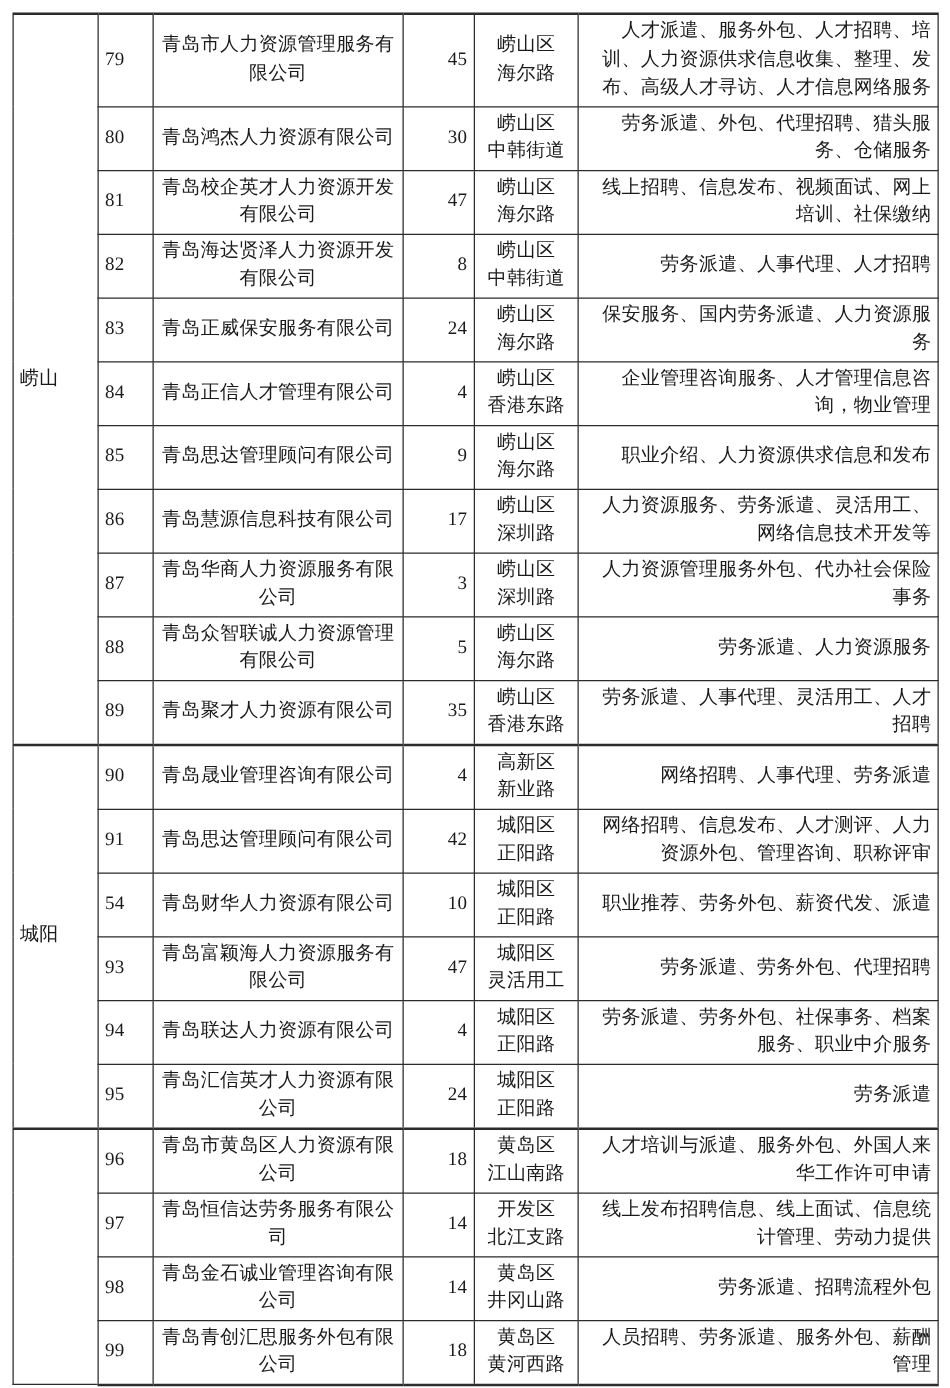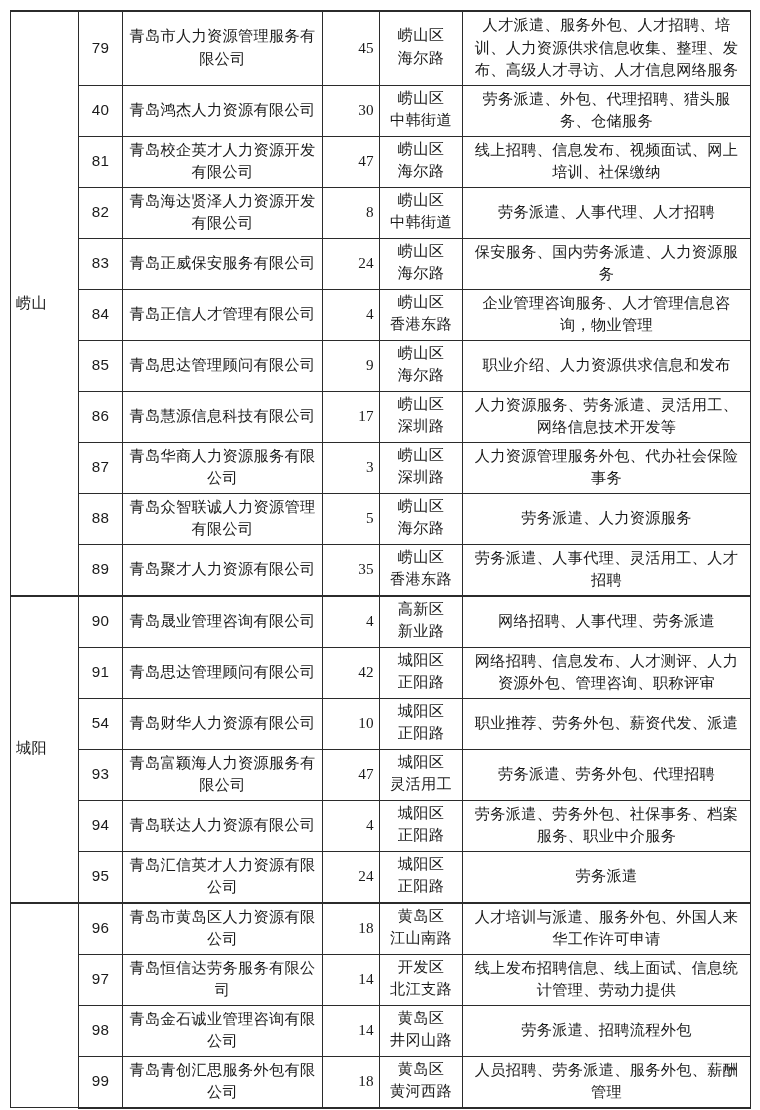--- a/index.html
+++ b/index.html
@@ -46,44 +46,43 @@
   col.c-addr   { width: 83px; }
   col.c-biz    { width: 288px; }
 
   td.region {
     text-align: left;
     vertical-align: middle;
     border-left-width: 2px;
     font-size: 15.2px;
   }
   td.seq {
-    text-align: center;
-    vertical-align: middle;
-    font-family: Liberation Sans, sans-serif;
+    vertical-align: middle;
+    font-family: Liberation Serif, serif;
     font-size: 16px;
   }
   td.name {
     text-align: center;
     vertical-align: middle;
   }
   td.count {
     text-align: right;
     vertical-align: middle;
     font-size: 16px;
   }
   td.addr {
     text-align: center;
     vertical-align: middle;
     padding-left: 1px;
     padding-right: 1px;
     font-size: 15px;
     letter-spacing: 0px;
   }
   td.biz {
-    text-align: center;
+    text-align: right;
     vertical-align: middle;
   }
   
   tr.group-start > td {
     border-top: 2px solid #2b2b2b;
   }
   tr.last-row > td {
     border-bottom: 2px solid #2b2b2b;
   }
   table.reg-table tr:first-child > td {
@@ -116,21 +115,21 @@
           <td class="seq">79</td>
           <td class="name">青岛市人力资源管理服务有限公司</td>
           <td class="count">45</td>
           <td class="addr">
             <span class="nameline">崂山区</span>
             <span class="nameline">海尔路</span>
           </td>
           <td class="biz">人才派遣、服务外包、人才招聘、培训、人力资源供求信息收集、整理、发布、高级人才寻访、人才信息网络服务</td>
         </tr>
         <tr>
-          <td class="seq">40</td>
+          <td class="seq">80</td>
           <td class="name">青岛鸿杰人力资源有限公司</td>
           <td class="count">30</td>
           <td class="addr">
             <span class="nameline">崂山区</span>
             <span class="nameline">中韩街道</span>
           </td>
           <td class="biz">劳务派遣、外包、代理招聘、猎头服务、仓储服务</td>
         </tr>
         <tr>
           <td class="seq">81</td>

